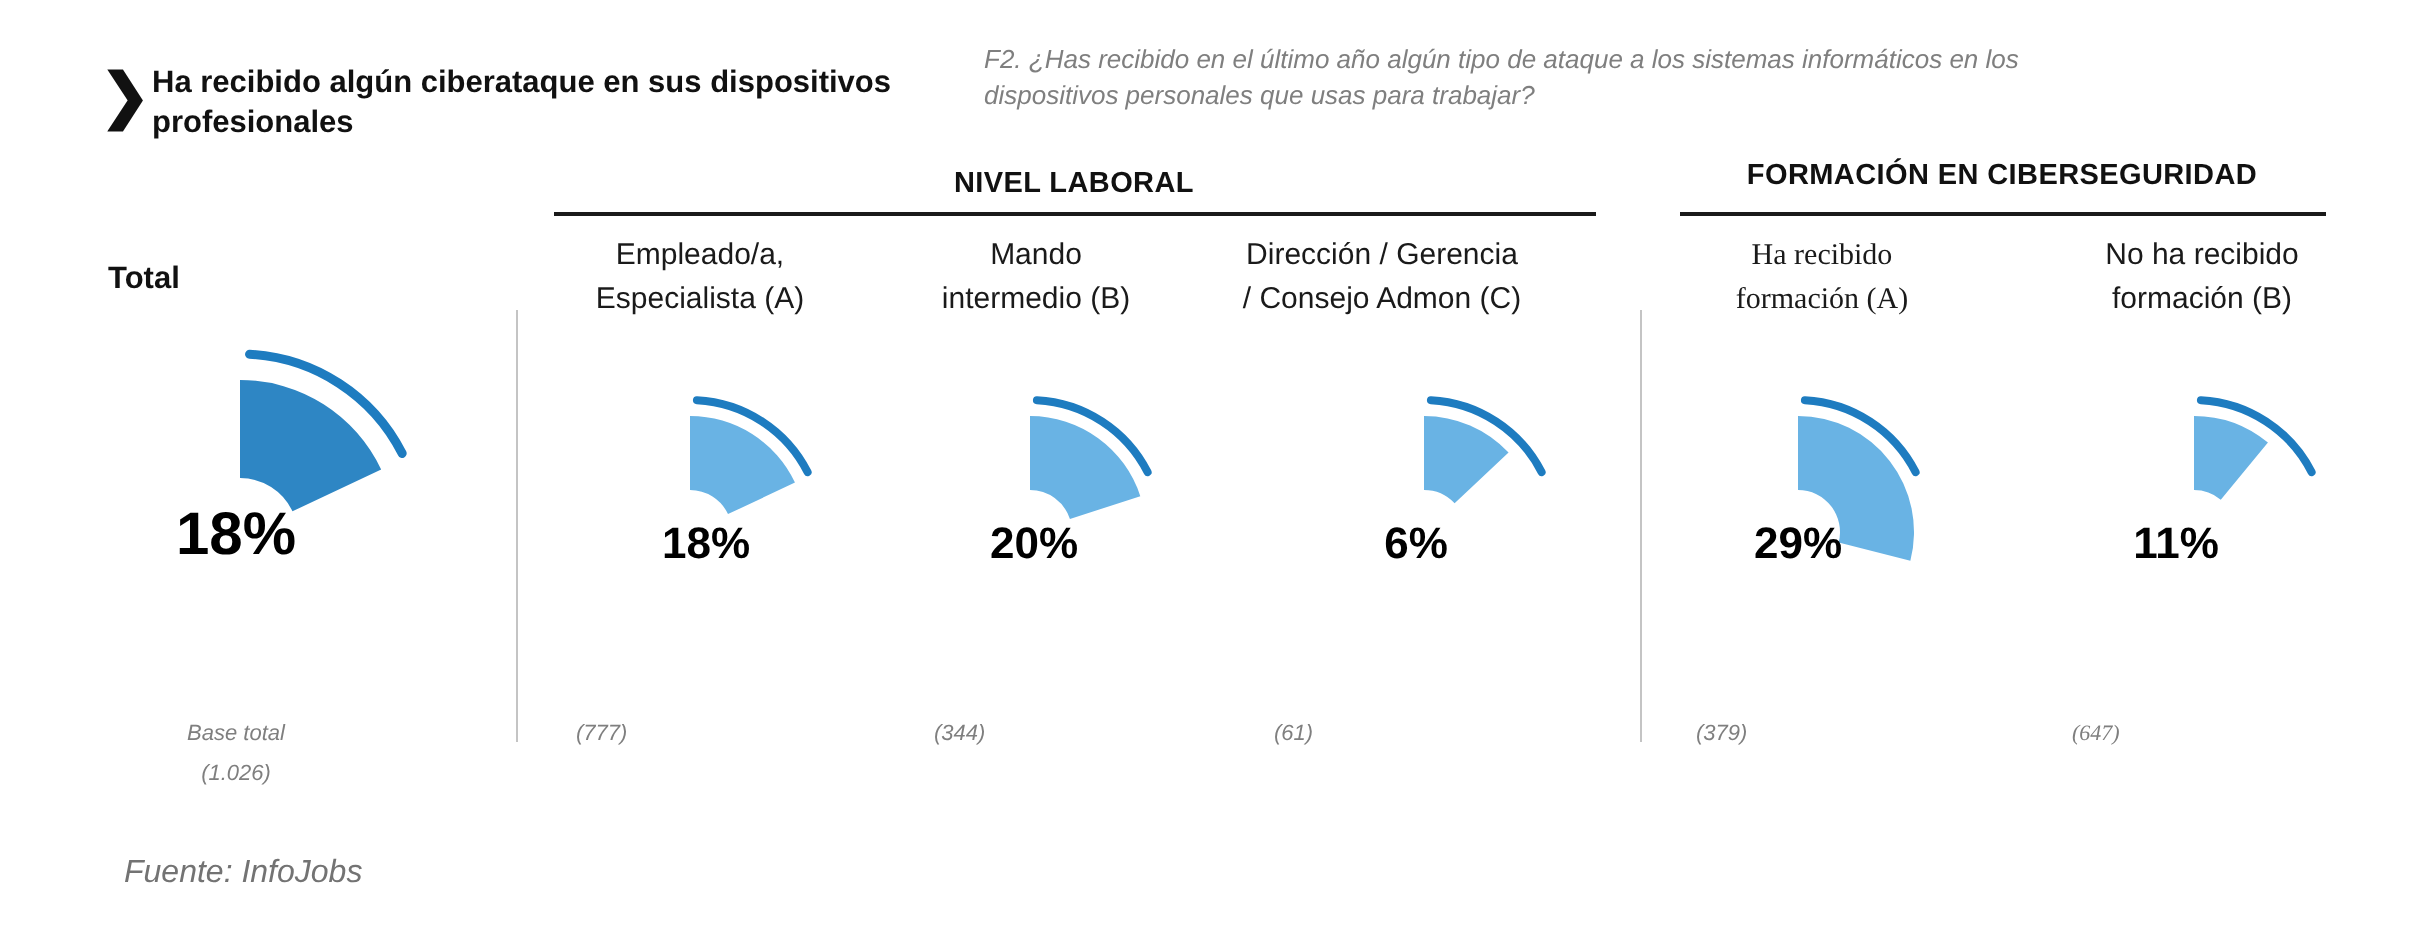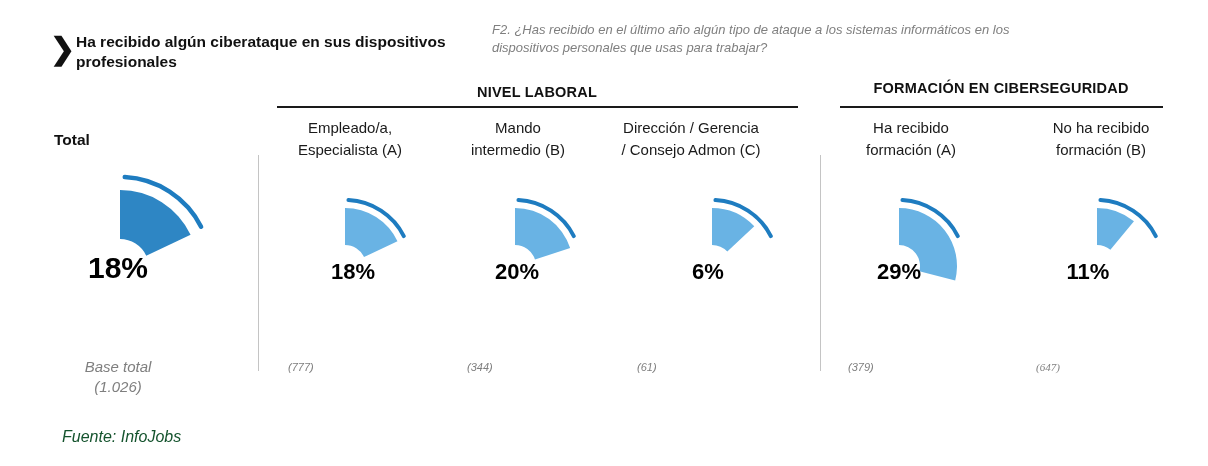--- a/index.html
+++ b/index.html
@@ -30,24 +30,24 @@
   }
   .pct{
     font-weight:bold;color:#000;text-align:center;width:140px;
   }
   .pct-total{font-size:30px;top:251px;}
   .pct-small{font-size:22px;top:259px;width:120px;}
   .base{
     top:361px;width:120px;font-size:11px;font-style:italic;color:#7f7f7f;
   }
   .base-total{
-    top:357px;width:140px;text-align:center;font-size:15px;font-style:italic;color:#7f7f7f;line-height:20px;
+    top:357px;width:140px;text-align:center;font-size:11px;font-style:italic;color:#7f7f7f;line-height:20px;
   }
   .source{
-    left:62px;top:428px;font-size:16px;font-style:italic;color:#14532d;
+    left:62px;top:428px;font-size:16px;font-style:italic;color:#737373;
   }
   svg.fan{position:absolute;}
 </style>
 </head>
 <body>
 
 <span class="abs chevron">❯</span>
 <div class="abs page-title">Ha recibido algún ciberataque en sus dispositivos profesionales</div>
 <div class="abs question">F2. ¿Has recibido en el último año algún tipo de ataque a los sistemas informáticos en los dispositivos personales que usas para trabajar?</div>
 
@@ -65,21 +65,21 @@
   <div>Especialista (A)</div>
 </div>
 <div class="abs col-header" style="left:398px;">
   <div>Mando</div>
   <div>intermedio (B)</div>
 </div>
 <div class="abs col-header" style="left:571px;">
   <div>Dirección / Gerencia</div>
   <div>/ Consejo Admon (C)</div>
 </div>
-<div class="abs col-header" style="left:791px;">
+<div class="abs col-header" style="left:791px;font-family:Liberation Serif, serif;">
   <div>Ha recibido</div>
   <div>formación (A)</div>
 </div>
 <div class="abs col-header" style="left:981px;">
   <div>No ha recibido</div>
   <div>formación (B)</div>
 </div>
 
 <svg class="fan" viewBox="-10 -98 120 110" width="120" height="110" style="left: 110px; top: 170px;">
     <path d="M 0 -78 A 78 78 0 0 1 70.58 -33.21 L 26.24 -12.35 A 29 29 0 0 0 0 -29 Z" fill="#2E86C4"></path>

